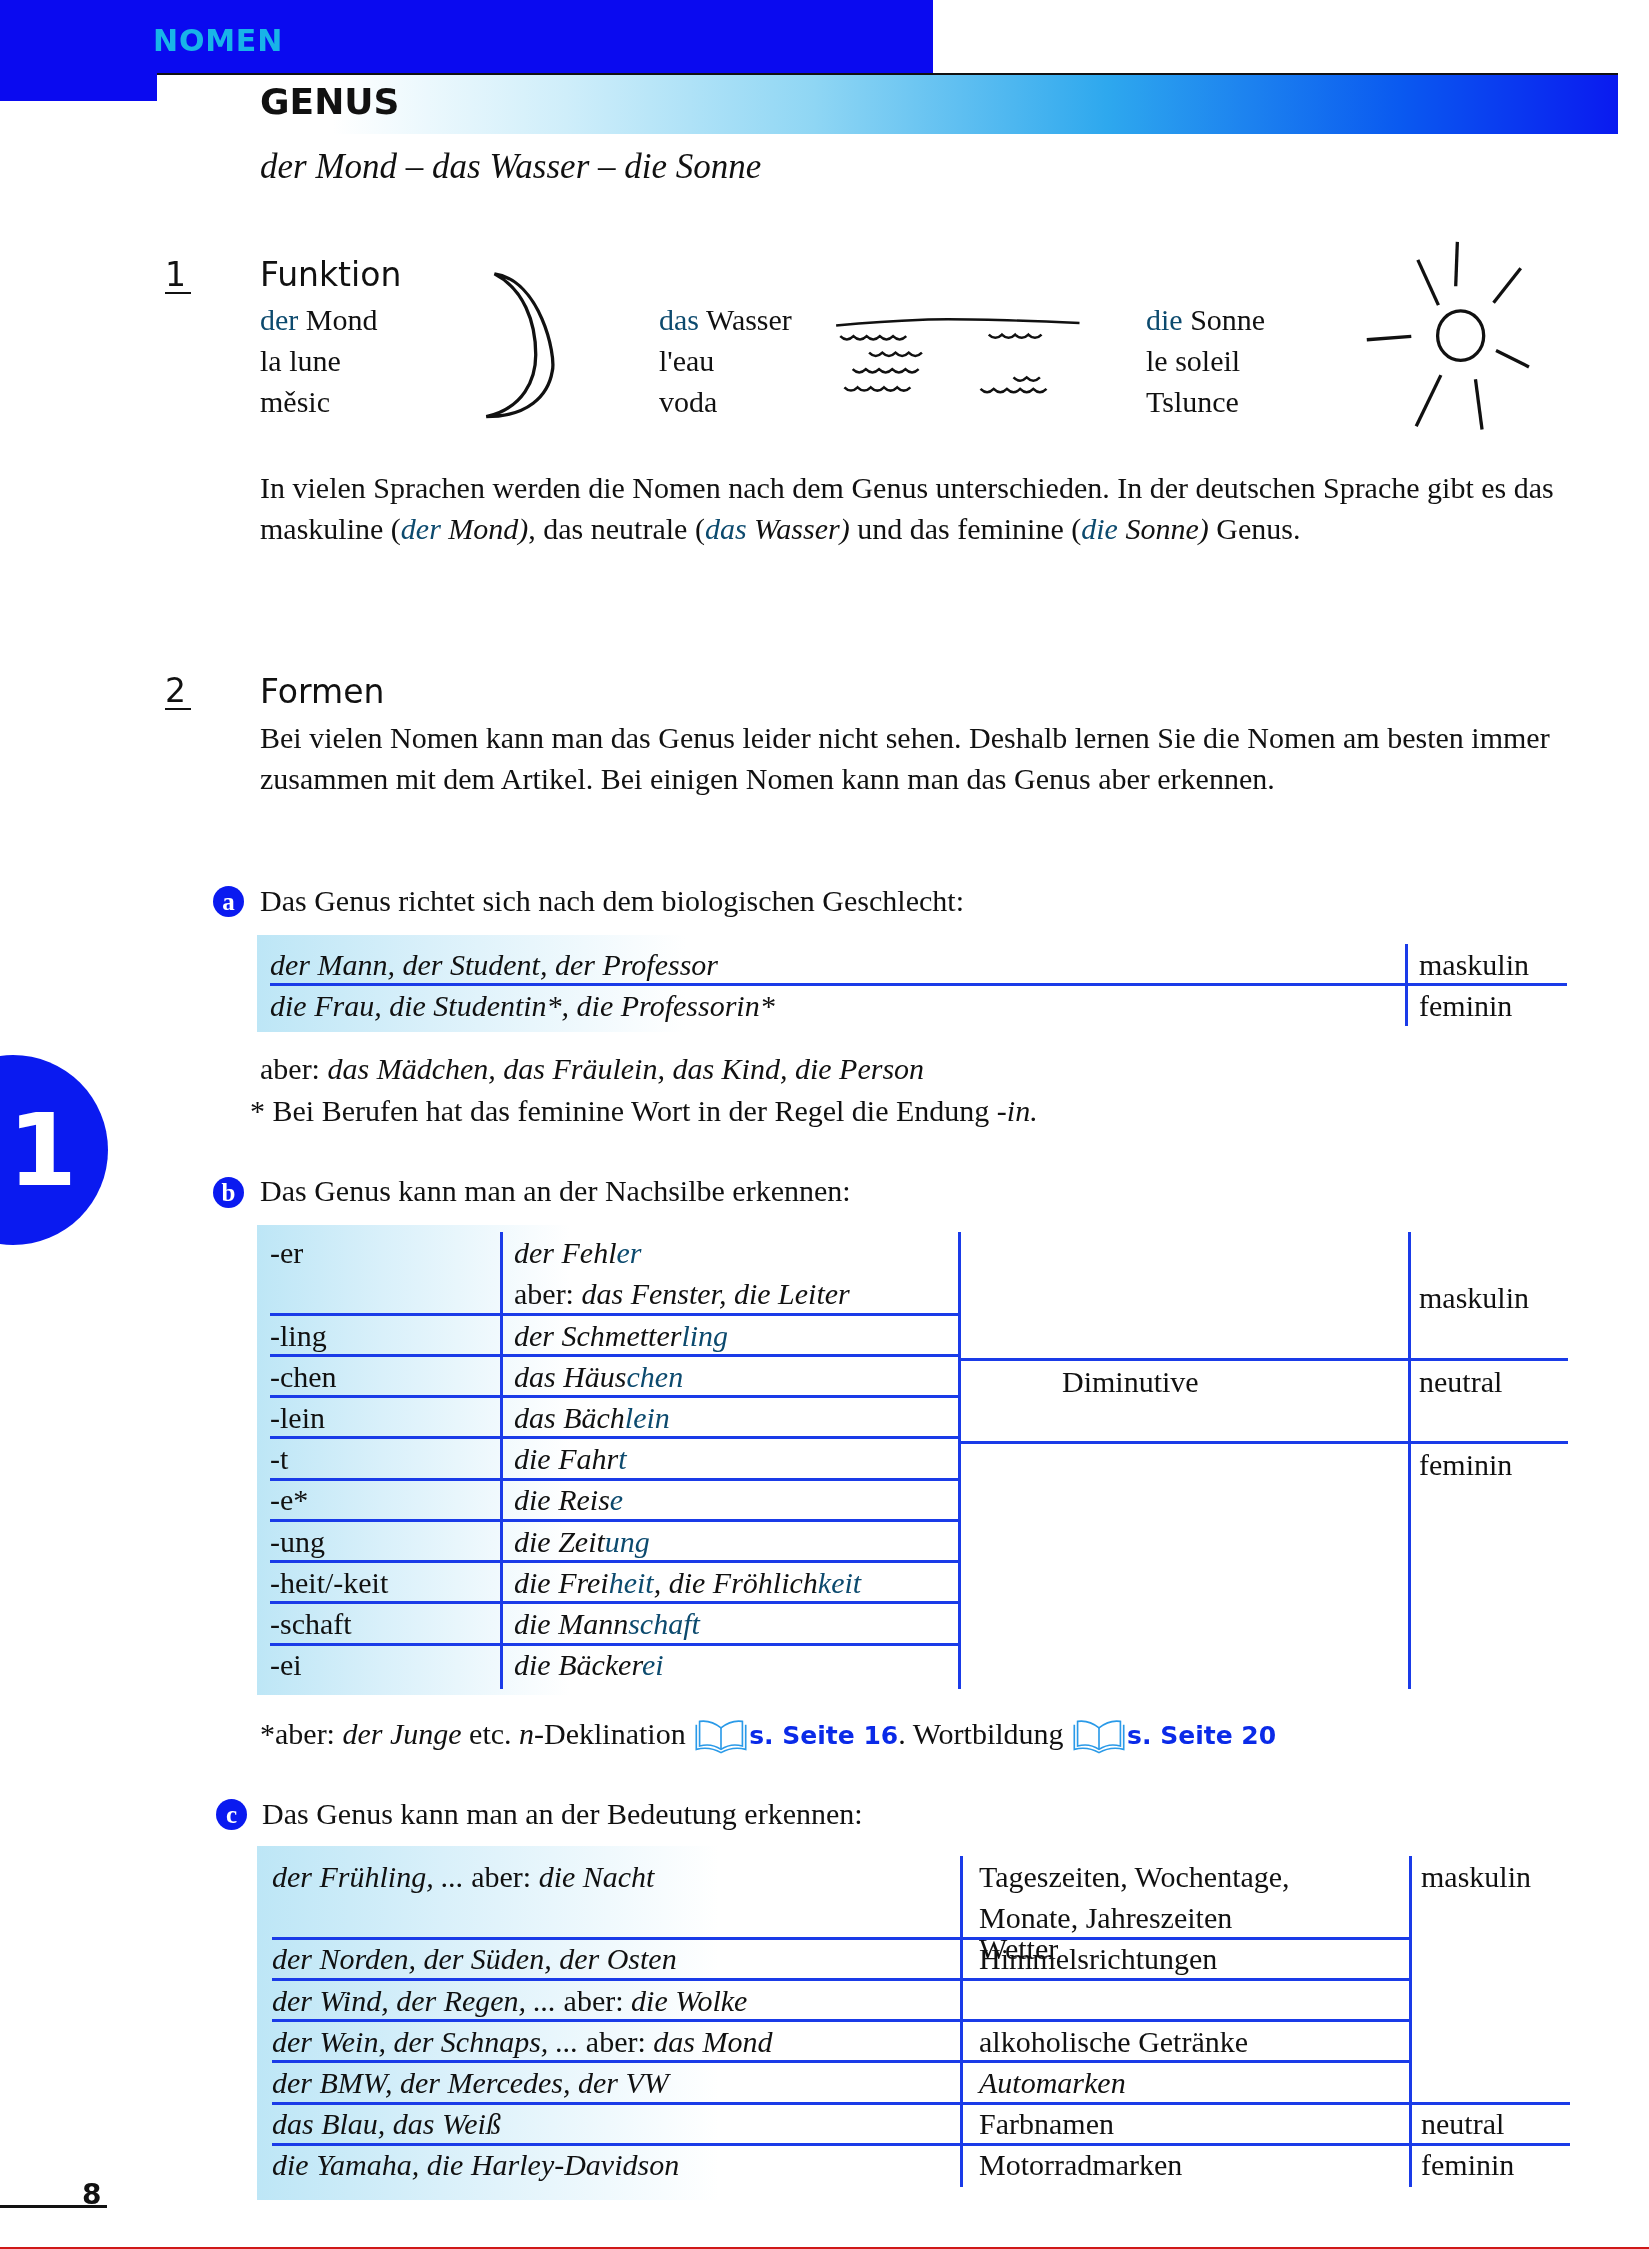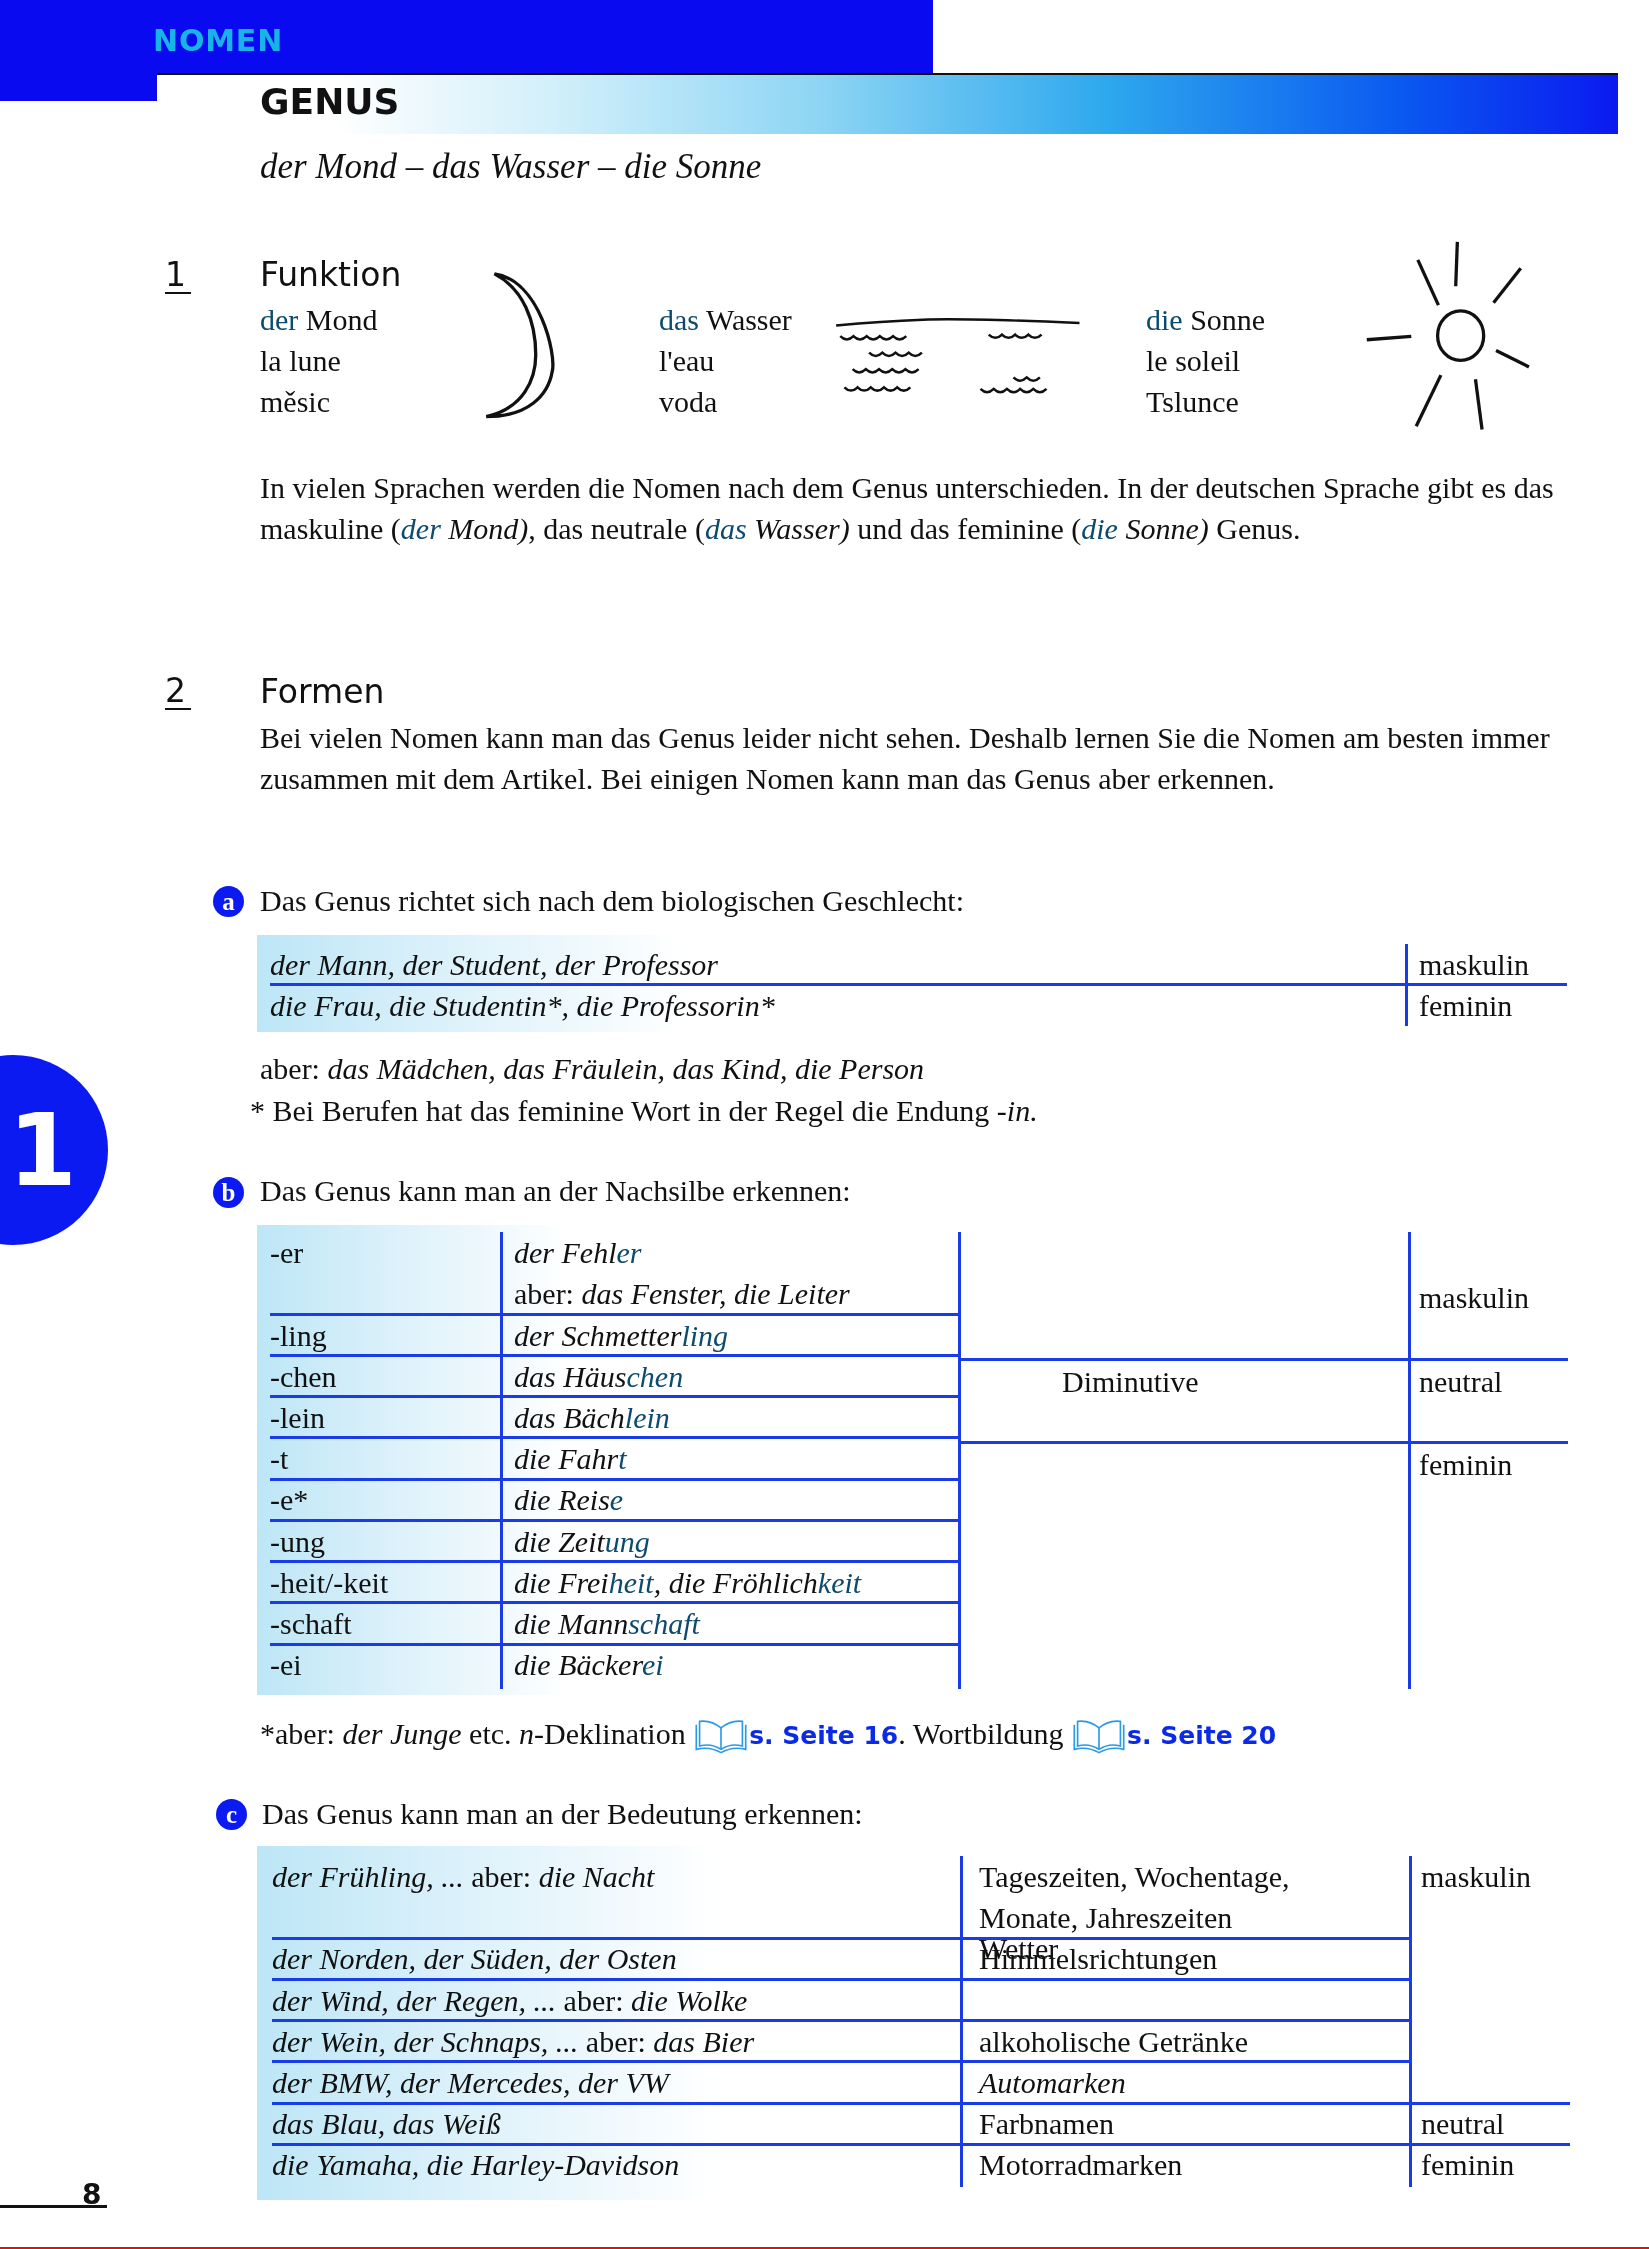--- a/index.html
+++ b/index.html
@@ -200,21 +200,21 @@
     <div><span class="it">der Frühling, ...</span><span> aber: </span><span class="it">die Nacht</span></div>
   </div>
   <div class="tbl-row serif" style="left:979px;top:1856px;">
     <div>Tageszeiten, Wochentage,</div>
     <div>Monate, Jahreszeiten</div>
   </div>
   <div class="tbl-row serif it" style="left:272px;top:1938px;">der Norden, der Süden, der Osten</div>
   <div class="tbl-row serif" style="left:979px;top:1938px;">Himmelsrichtungen</div>
   <div class="tbl-row serif" style="left:272px;top:1980px;"><span class="it">der Wind, der Regen, ...</span><span> aber: </span><span class="it">die Wolke</span></div>
   <div class="tbl-row serif" style="left:979px;top:1928px;">Wetter</div>
-  <div class="tbl-row serif" style="left:272px;top:2021px;"><span class="it">der Wein, der Schnaps, ...</span><span> aber: </span><span class="it">das Bier</span></div>
+  <div class="tbl-row serif" style="left:272px;top:2021px;"><span class="it">der Wein, der Schnaps, ...</span><span> aber: </span><span class="it">das Mond</span></div>
   <div class="tbl-row serif" style="left:979px;top:2021px;">alkoholische Getränke</div>
   <div class="tbl-row serif it" style="left:272px;top:2062px;">der BMW, der Mercedes, der VW</div>
   <div class="tbl-row serif" style="left:979px;top:2062px;font-style:italic;">Automarken</div>
   <div class="tbl-row serif it" style="left:272px;top:2103px;">das Blau, das Weiß</div>
   <div class="tbl-row serif" style="left:979px;top:2103px;">Farbnamen</div>
   <div class="tbl-row serif it" style="left:272px;top:2144px;">die Yamaha, die Harley-Davidson</div>
   <div class="tbl-row serif" style="left:979px;top:2144px;">Motorradmarken</div>
 
   <div class="tbl-row serif" style="left:1421px;top:1856px;">maskulin</div>
   <div class="tbl-row serif" style="left:1421px;top:2103px;">neutral</div>

